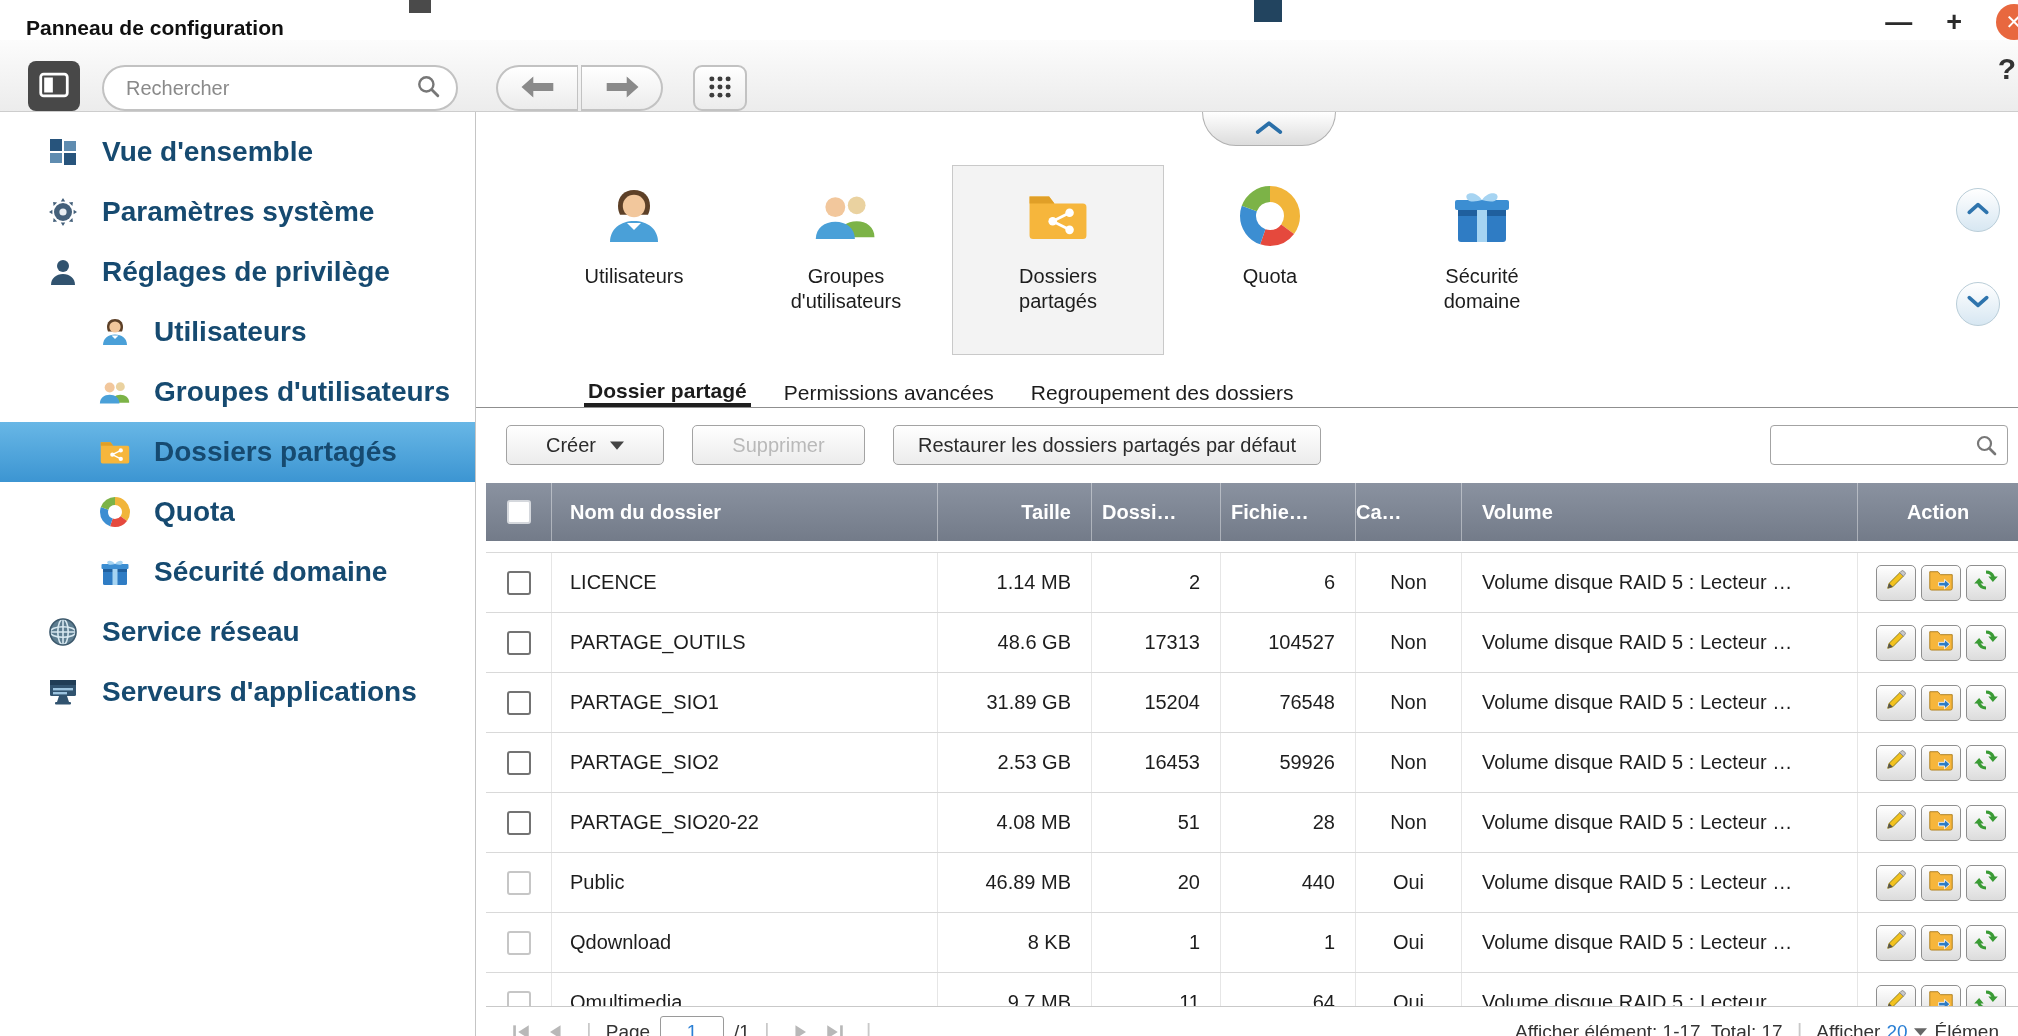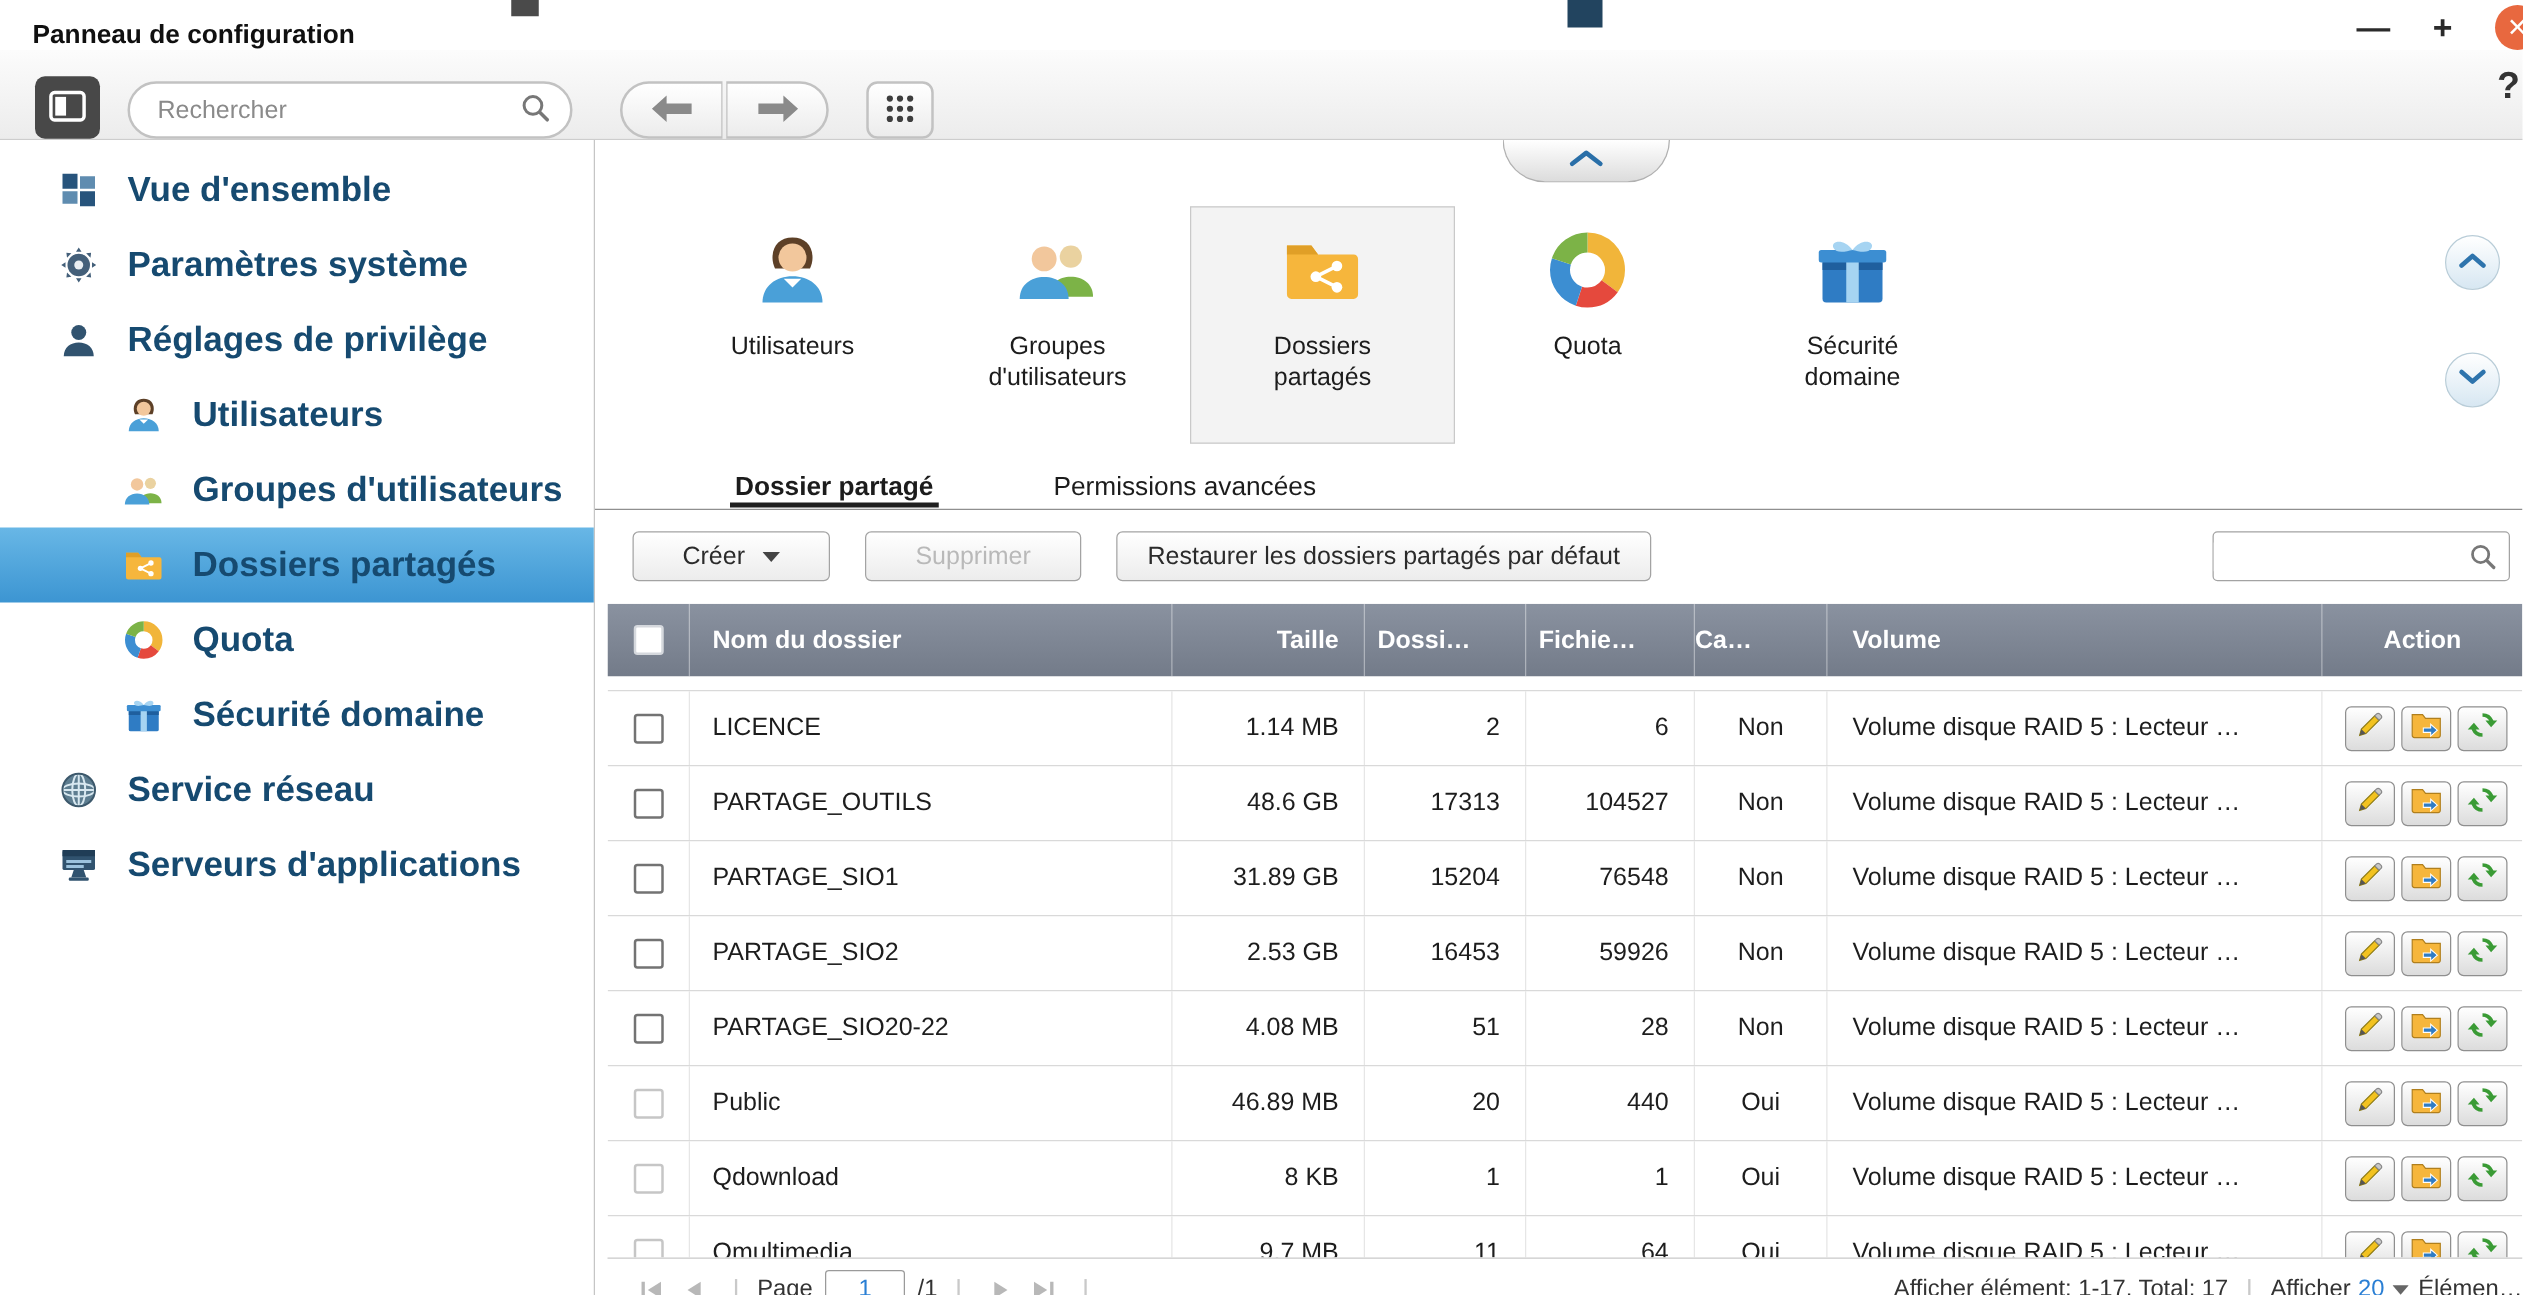--- a/index.html
+++ b/index.html
@@ -69,21 +69,21 @@
   .cats{position:absolute;top:53px;left:52px;display:flex}
   .cat{width:212px;height:190px;display:flex;flex-direction:column;align-items:center;
     padding-top:18px;cursor:pointer;border:1px solid transparent}
   .cat.selected{background:#f3f3f3;border-color:#c9c9c9}
   .cat-icon svg{width:64px;height:64px}
   .cat-label{margin-top:12px;font-size:20px;color:#1c1c1c;text-align:center;
     line-height:1.25;max-width:150px}
 
   
   .tabs{position:absolute;top:258px;left:0;right:0;height:38px;border-bottom:1px solid #8f8f8f;
-    display:flex;align-items:flex-start;padding-left:108px;gap:88px}
+    display:flex;align-items:center;padding-left:108px;gap:29px}
   .tab{font-size:21px;color:#1c1c1c;padding:8px 4px 0;cursor:pointer}
   .tab.active{font-weight:bold;border-bottom:4px solid #1f1f1f}
 
   
   .actionbar{position:absolute;top:313px;left:30px;right:0;height:42px;display:flex;gap:28px}
   .btn{height:40px;border:1px solid #a3a3a3;border-radius:5px;
     background:linear-gradient(#ffffff,#ececec);font-size:20px;color:#2b2b2b;
     display:flex;align-items:center;justify-content:center;padding:0 24px;
     font-family:inherit;cursor:pointer;white-space:nowrap}
   .btn.disabled{color:#b9b9b9;cursor:default}
@@ -429,20 +429,23 @@
 
       <div class="tabs">
   <div class="tab active">
     <span>Dossier partagé</span>
   </div>
 
   <div class="tab">
     <span>Permissions avancées</span>
   </div>
 
+  <div class="tab">
+    <span>Regroupement des dossiers</span>
+  </div>
 </div>
 
       <div class="actionbar">
         <button class="btn" style="width:158px">
           <span>Créer</span>
           <span class="caret">
             <svg viewBox="0 0 12 8" width="14" height="10">
                 <path d="M0 1h12L6 8z" fill="#444"></path>
               </svg>
           </span>

